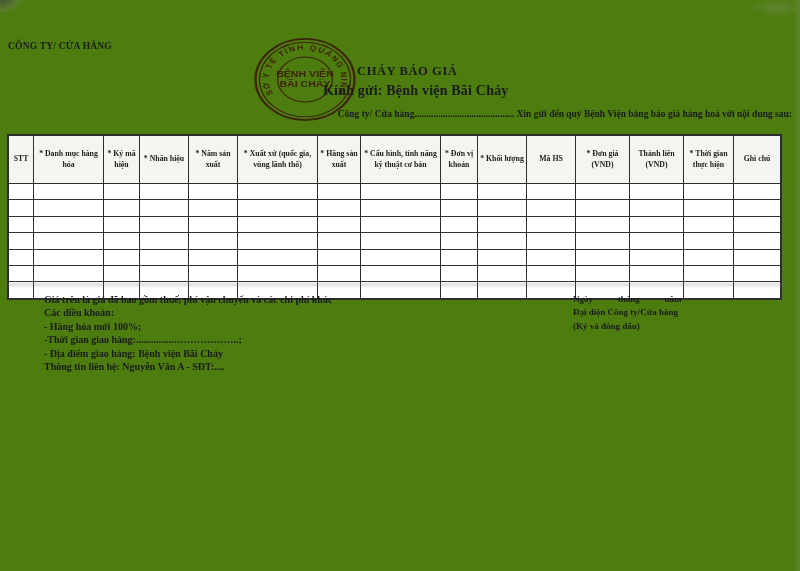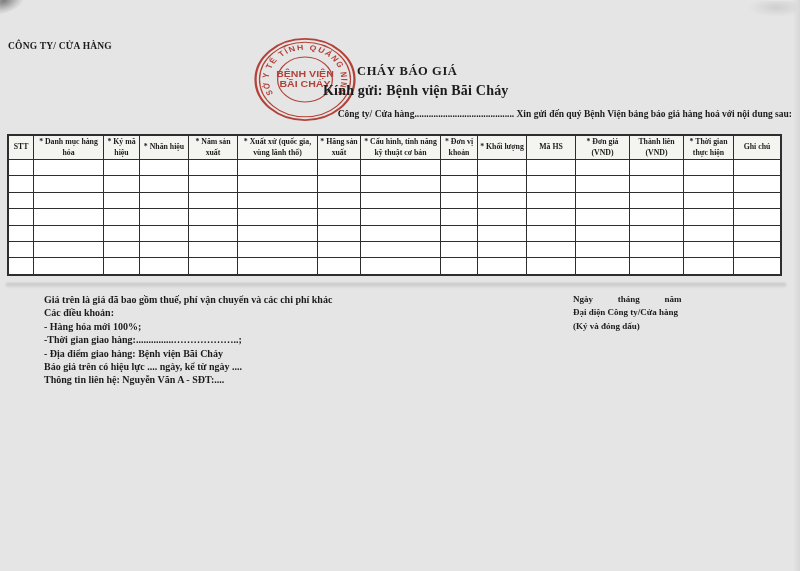--- a/index.html
+++ b/index.html
@@ -4,21 +4,21 @@
 <style>
   html, body {
     margin: 0;
     padding: 0;
     background: #ffffff;
   }
   .page {
     position: relative;
     width: 800px;
     height: 571px;
-    background: #e5e5e5;
+    background: #4d7c0f;
     font-family: "Liberation Serif", "DejaVu Serif", serif;
     color: #1b1b1b;
     overflow: hidden;
   }
 
   
   .corner-smudge {
     position: absolute; left: -6px; top: -7px; width: 30px; height: 18px;
     background: radial-gradient(ellipse at 35% 35%, rgba(70,70,70,.65), rgba(130,130,130,.25) 55%, transparent 78%);
     transform: rotate(-18deg);
@@ -64,21 +64,21 @@
 
   table.quote-table {
     position: absolute; left: 8px; top: 135px;
     border-collapse: collapse; table-layout: fixed;
     width: 772px;
   }
   table.quote-table th, table.quote-table td {
     border: 1px solid #2e2e2e;
     overflow: hidden;
   }
-  table.quote-table thead tr { height: 24px; }
+  table.quote-table thead tr { height: 48px; }
   table.quote-table tbody tr { height: 16.4px; }
   table.quote-table th {
     font-size: 7.8px; font-weight: bold; text-align: center;
     vertical-align: middle; line-height: 1.3; padding: 1px 1px;
     background: #f4f4f1;
   }
   table.quote-table td { background: #ffffff; }
   table.quote-table { outline: 1px solid #2e2e2e; }
 
   .footer-notes {
@@ -284,21 +284,20 @@
   </table>
 
   <div class="table-shadow"></div>
 
   <div class="footer-notes" id="footer-notes">
       <div>Giá trên là giá đã bao gồm thuế, phí vận chuyển và các chi phí khác</div>
       <div>Các điều khoản:</div>
       <div>- Hàng hóa mới 100%;</div>
       <div>-Thời gian giao hàng:...............………………..;</div>
       <div>- Địa điểm giao hàng: Bệnh viện Bãi Cháy</div>
-      <div>Báo giá trên có hiệu lực .... ngày, kể từ ngày ....</div>
       <div>Thông tin liên hệ: Nguyễn Văn A - SĐT:....</div>
     </div>
 
   <div class="signature-block">
     <div class="signature-date">Ngày &nbsp; tháng &nbsp; năm</div>
     <div>Đại diện Công ty/Cửa hàng</div>
     <div>(Ký và đóng dấu)</div>
   </div>
 
 </div>

